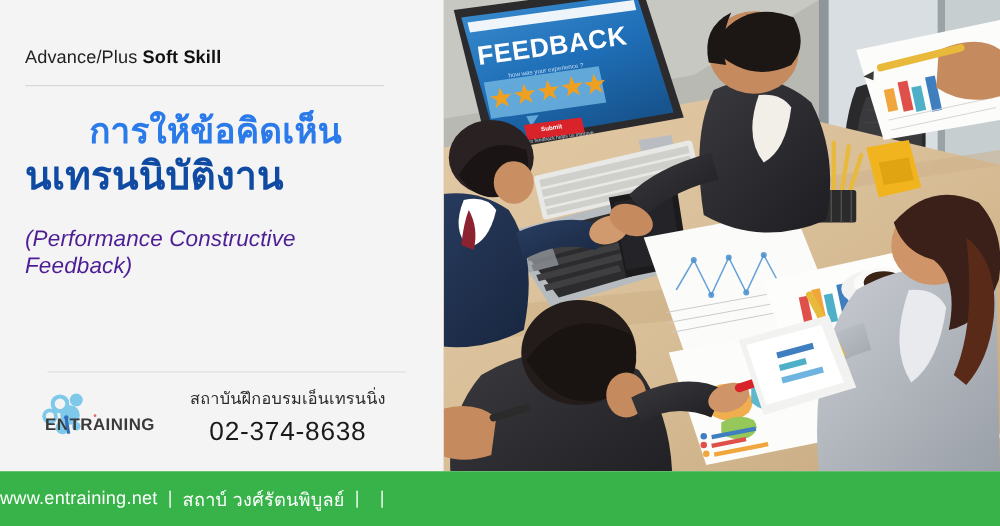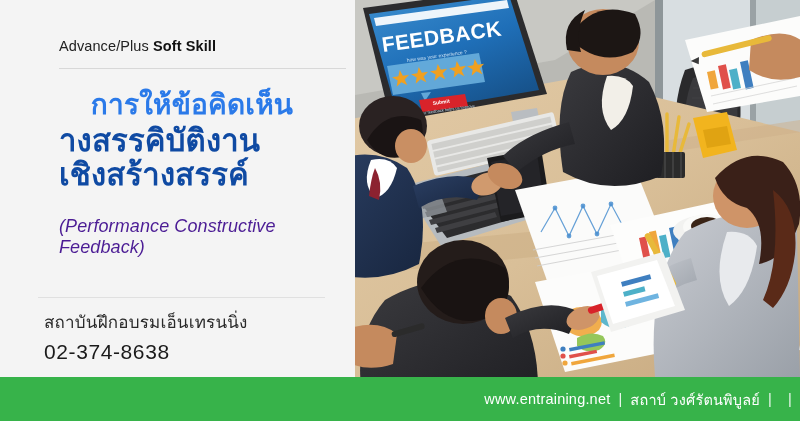--- a/index.html
+++ b/index.html
@@ -15,21 +15,21 @@
     width:800px; height:421px;
     background:#f4f4f4;
   }
 
   
   .left-panel {
     position:absolute;
     left:0; top:0;
     width:355px; height:373px;
     background:#f4f4f4;
-    padding:38px 30px 0 59px;
+    padding:38px 30px 0 20px;
   }
 
   .kicker {
     font-size:14.5px;
     color:#222;
     letter-spacing:.1px;
     white-space:nowrap;
   }
   .kicker .k-bold { font-weight:bold; color:#111; }
 
@@ -88,51 +88,52 @@
   }
   .logo-wrap {
     width:108px;
     padding-top:6px;
     position:relative;
   }
   .logo-svg { display:block; }
 
   .contact-text { margin-left:14px; padding-top:0px; }
   .org-thai {
-    font-size:17px;
+    font-size:13px;
     color:#2a2a2a;
     letter-spacing:.2px;
     white-space:nowrap;
   }
   .phone {
     margin-top:5px;
     font-size:21px;
     color:#1a1a1a;
     letter-spacing:.6px;
+    text-align:center;
   }
 
   
   .photo {
     position:absolute;
     left:355px; top:0;
     width:445px; height:377px;
     overflow:hidden;
     background:#c9ad85;
   }
   .photo svg { display:block; }
 
   
   .footer {
     position:absolute;
     left:0; bottom:0;
     width:800px; height:44px;
     background:#37b34a;
     display:flex;
     align-items:center;
-    justify-content:flex-end;
+    justify-content:flex-start;
   }
   .footer-inner {
     display:flex;
     align-items:center;
     color:#ffffff;
     font-size:14.5px;
     letter-spacing:.2px;
     white-space:nowrap;
   }
   .footer-sep {
@@ -148,30 +149,48 @@
 
   <div class="left-panel">
 
     <div class="kicker">
       <span>Advance/Plus </span><span class="k-bold">Soft Skill</span>
     </div>
 
     <div class="divider"></div>
 
     <div class="title-line1">การให้ข้อคิดเห็น</div>
-    <div class="title-line2">างสรรคิบัติงาน</div>
-    <div class="title-line3">เชิงสร้างสรรค์</div>
+    <div class="title-line2">นเทรนนิบัติงาน</div>
 
     <div class="subtitle-en">(Performance Constructive Feedback)</div>
   </div>
 
   <div class="contact-divider"></div>
 
   <div class="contact-row">
 
+    <div class="logo-wrap">
+      <svg class="logo-svg" width="104" height="40" viewBox="0 0 104 40">
+
+        <circle cx="18" cy="9" r="7.5" fill="#7ec8ea"></circle>
+        <circle cx="18" cy="9" r="4.2" fill="#f4f4f4"></circle>
+        <circle cx="31" cy="6" r="5.2" fill="#7ec8ea"></circle>
+        <circle cx="10" cy="19" r="6.2" fill="#7ec8ea"></circle>
+        <circle cx="10" cy="19" r="3.2" fill="#f4f4f4"></circle>
+        <circle cx="26" cy="18" r="7.8" fill="#7ec8ea"></circle>
+        <circle cx="20" cy="28" r="5.4" fill="#7ec8ea"></circle>
+        <circle cx="31" cy="27" r="3.4" fill="#7ec8ea"></circle>
+
+        <text x="6" y="30" font-family="'Liberation Sans',sans-serif" font-size="13.5" font-weight="bold" letter-spacing="0.4" fill="#3a3a3a">ENTRAINING</text>
+
+        <path d="M23 21 L25 33" stroke="#2f6fb5" stroke-width="2.4" fill="none"></path>
+        <circle cx="23" cy="20" r="1.8" fill="#2f6fb5"></circle>
+        <circle cx="46" cy="18.5" r="1.1" fill="#e06a6a"></circle>
+      </svg>
+    </div>
 
     <div class="contact-text">
       <div class="org-thai">สถาบันฝึกอบรมเอ็นเทรนนิ่ง</div>
       <div class="phone">02-374-8638</div>
     </div>
   </div>
 
   <div class="photo">
     <svg width="445" height="377" viewBox="0 0 445 377">
       <defs>

